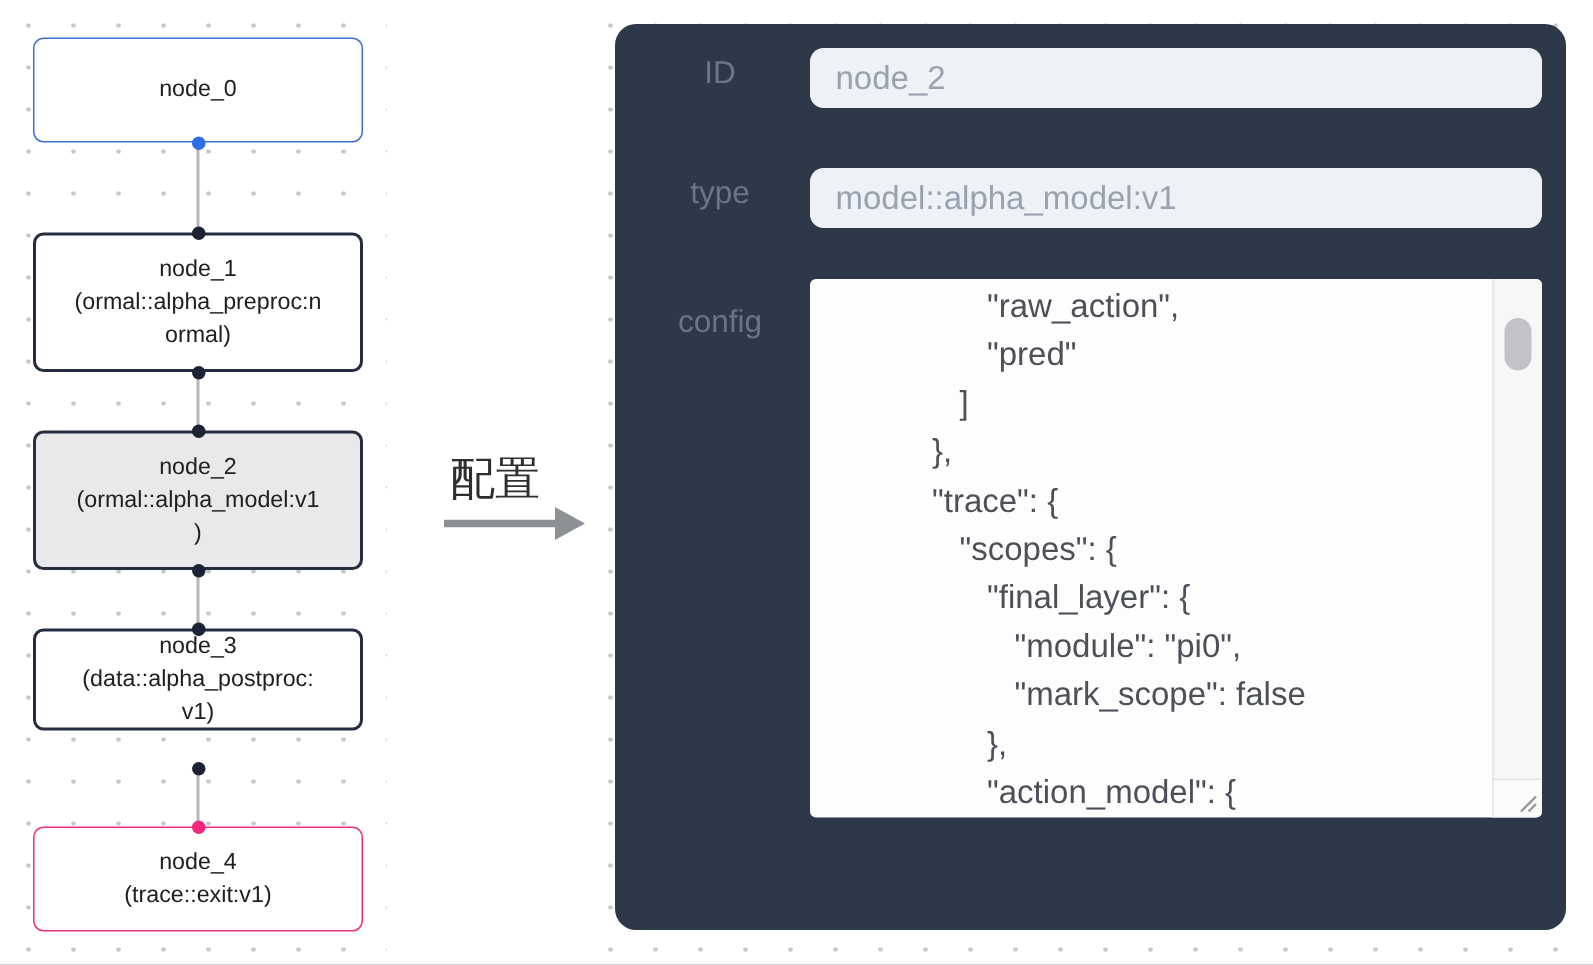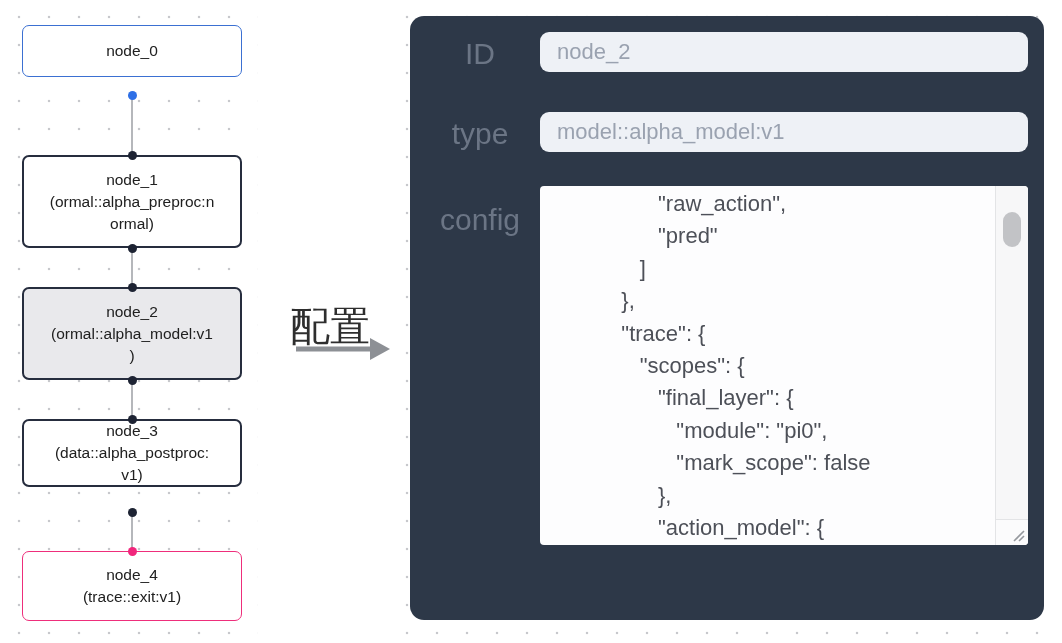--- a/index.html
+++ b/index.html
@@ -18,48 +18,48 @@
 
   
   .node {
     position: absolute; left: 22px; width: 220px; border-radius: 7px;
     background: #ffffff; display: flex; flex-direction: column;
     align-items: center; justify-content: center; text-align: center;
     font-size: 15.5px; line-height: 22px; color: #202020; z-index: 2;
   }
   .node-title { white-space: pre-line; }
   .node-sub   { white-space: pre-line; }
-  .n0 { top: 25px;  height: 52px; border: 1.5px solid #3b70d2; }
+  .n0 { top: 25px;  height: 70px; border: 1.5px solid #3b70d2; }
   .n1 { top: 155px; height: 93px; border: 2px solid #262d3e; }
   .n2 { top: 287px; height: 93px; border: 2px solid #262d3e; background: #e9e9ec; }
   .n3 { top: 419px; height: 68px; border: 2px solid #262d3e; }
   .n4 { top: 551px; height: 70px; border: 1.5px solid #ee2e7b; }
 
   .edge { position: absolute; left: 131px; width: 2px; background: #b5b7bb; z-index: 1; }
   .e0 { top: 95px;  height: 60px; }
   .e1 { top: 248px; height: 39px; }
   .e2 { top: 380px; height: 39px; }
   .e3 { top: 512px; height: 39px; }
 
   .handle { position: absolute; left: 127.5px; width: 9px; height: 9px;
             border-radius: 50%; z-index: 3; }
   .h-blue { background: #2e6fe6; }
   .h-dark { background: #1d2333; }
   .h-pink { background: #f1267c; }
 
   
   .transfer-label { position: absolute; left: 288px; top: 299px; width: 84px;
-                    text-align: center; font-size: 40px; color: #2e2e2e; }
+                    text-align: center; font-size: 30px; color: #2e2e2e; }
   .transfer-arrow { position: absolute; left: 296px; top: 336px; }
 
   
   .panel { position: absolute; left: 410px; top: 16px; width: 634px; height: 604px;
            background: #2d3848; border-radius: 14px; z-index: 4; overflow: hidden; }
   .field-label { position: absolute; left: 10px; width: 120px; text-align: center;
-                 font-size: 30px; color: #6b7585; }
+                 font-size: 21px; color: #6b7585; }
   .lbl-id     { top: 21px; }
   .lbl-type   { top: 101px; }
   .lbl-config { top: 187px; }
   .field-input { position: absolute; left: 130px; width: 488px; height: 40px;
                  background: #eef1f6; border: none; outline: none; border-radius: 9px;
                  font-family: "Liberation Sans", sans-serif;
                  font-size: 22px; color: #9aa2b0; padding: 0 17px; }
   .inp-id   { top: 16px; }
   .inp-type { top: 96px; }
 

